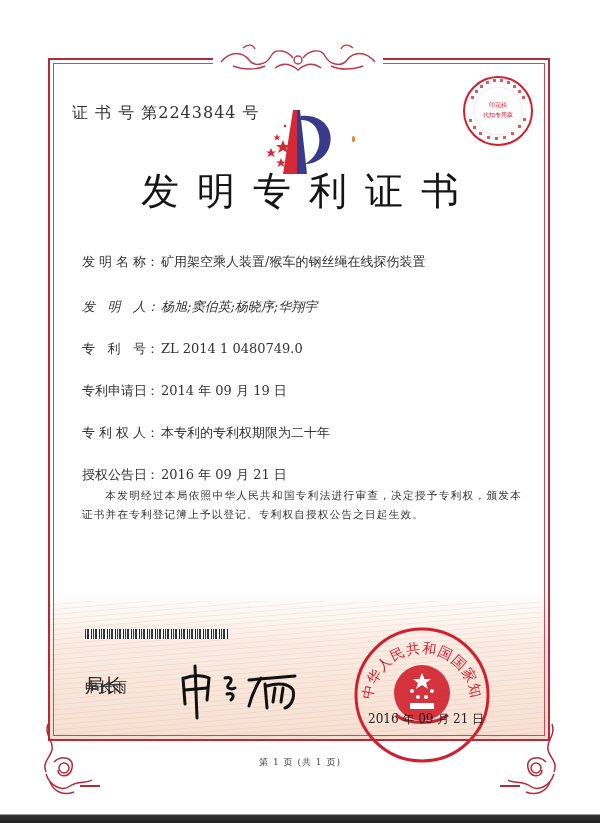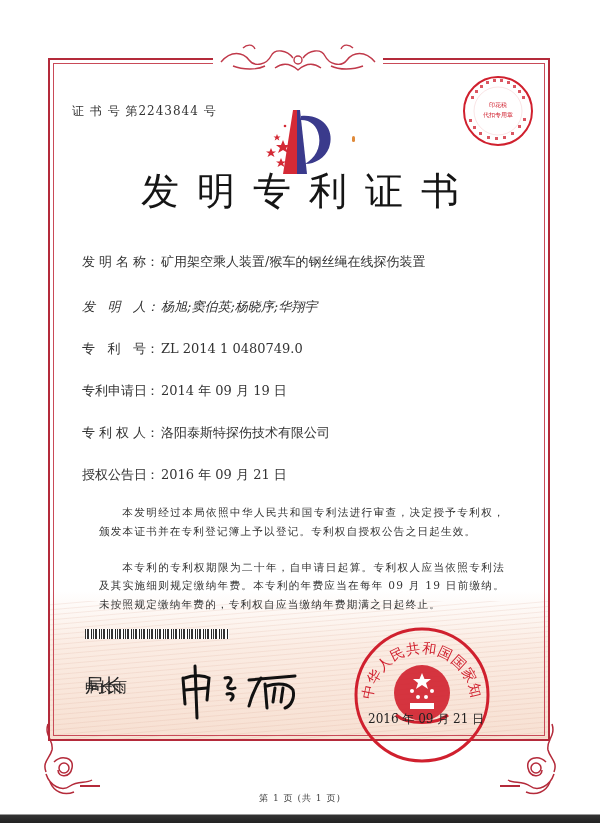--- a/index.html
+++ b/index.html
@@ -34,21 +34,21 @@
     }
     .top-ornament {
       position: absolute; left: 213px; top: 40px; width: 170px; height: 36px;
       background: #fff;
     }
     .corner-ornament { position: absolute; width: 60px; height: 80px; }
     .corner-bl { left: 40px; top: 722px; }
     .corner-br { left: 500px; top: 722px; }
 
     .cert-number {
-      position: absolute; left: 72px; top: 103px; font-size: 12px; letter-spacing: 1px; color: #333;
+      position: absolute; left: 72px; top: 103px; font-size: 16px; letter-spacing: 1px; color: #333;
     }
     .logo { position: absolute; left: 255px; top: 102px; width: 80px; height: 80px; }
     .logo-dot { position: absolute; left: 352px; top: 136px; width: 3px; height: 6px; background: #e08a3a; border-radius: 2px; }
 
     .seal-top {
       position: absolute; left: 461px; top: 74px; width: 74px; height: 74px;
     }
 
     .title {
       position: absolute; left: 0; width: 600px; top: 166px; text-align: center;
@@ -65,40 +65,40 @@
     .field-2 { top: 290px; font-style: italic; }
     .field-3 { top: 332px; }
     .field-4 { top: 374px; }
     .field-5 { top: 416px; }
     .field-6 { top: 458px; }
 
     .body-text {
       position: absolute; left: 82px; width: 440px; top: 486px;
       font-size: 10.6px; line-height: 18.8px; color: #333; letter-spacing: 1.2px;
     }
-    .body-text p { margin: 17px; text-indent: 2.2em; text-align: justify; }
+    .body-text p { margin: 0; text-indent: 2.2em; text-align: justify; }
 
     .barcode {
       position: absolute; left: 85px; top: 629px; width: 144px; height: 10px;
       background: repeating-linear-gradient(90deg, #333 0 1px, #fff 1px 2px, #333 2px 3px, #333 3px 4px, #fff 4px 6px, #222 6px 7px, #fff 7px 8px);
     }
     .director-title {
       position: absolute; left: 85px; top: 673px; font-family: "DejaVu Sans", "Liberation Sans", sans-serif; font-size: 19px; color: #222;
     }
     .director-name {
       position: absolute; left: 85px; top: 679px; font-family: "DejaVu Sans", "Liberation Sans", sans-serif; font-size: 14px; color: #222;
     }
     .signature { position: absolute; left: 175px; top: 660px; width: 130px; height: 60px; }
 
     .seal-main { position: absolute; left: 352px; top: 625px; width: 140px; height: 140px; }
     .seal-date {
       position: absolute; left: 368px; top: 711px; font-size: 12px; color: #222; letter-spacing: 0px;
     }
     .page-footer {
-      position: absolute; left: 0; width: 600px; top: 792px; text-align: center; font-size: 9px; color: #444; letter-spacing: 1px;
+      position: absolute; left: 0; width: 600px; top: 756px; text-align: center; font-size: 9px; color: #444; letter-spacing: 1px;
     }
   </style>
 </head>
 <body>
 
 <div class="cert">
   <div class="waves"></div>
 </div>
 <div class="border-outer"></div>
 <div class="border-inner"></div>
@@ -189,29 +189,28 @@
 <div class="field field-2">
   <span class="label">发明人</span><span class="colon">：</span><span>杨旭;窦伯英;杨晓序;华翔宇</span>
 </div>
 <div class="field field-3">
   <span class="label">专利号</span><span class="colon">：</span><span>ZL 2014 1 0480749.0</span>
 </div>
 <div class="field field-4">
   <span class="label">专利申请日</span><span class="colon">：</span><span>2014 年 09 月 19 日</span>
 </div>
 <div class="field field-5">
-  <span class="label">专利权人</span><span class="colon">：</span><span>洛阳泰斯特探伤技术有限公司</span>
+  <span class="label">专利权人</span><span class="colon">：</span><span>本专利的专利权期限为二十年</span>
 </div>
 <div class="field field-6">
   <span class="label">授权公告日</span><span class="colon">：</span><span>2016 年 09 月 21 日</span>
 </div>
 
 <div class="body-text">
   <p>本发明经过本局依照中华人民共和国专利法进行审查，决定授予专利权，颁发本证书并在专利登记簿上予以登记。专利权自授权公告之日起生效。</p>
-  <p>本专利的专利权期限为二十年，自申请日起算。专利权人应当依照专利法及其实施细则规定缴纳年费。本专利的年费应当在每年 09 月 19 日前缴纳。未按照规定缴纳年费的，专利权自应当缴纳年费期满之日起终止。</p>
 </div>
 
 <div class="barcode"></div>
 <div class="director-title">局长</div>
 <div class="director-name">申长雨</div>
 
 <svg class="signature" viewBox="0 0 130 60">
   <g fill="none" stroke="#111" stroke-width="3" stroke-linecap="round">
     <path d="M8 18 L10 44"></path>
     <path d="M10 18 C20 14 30 16 34 18 L32 40"></path>

